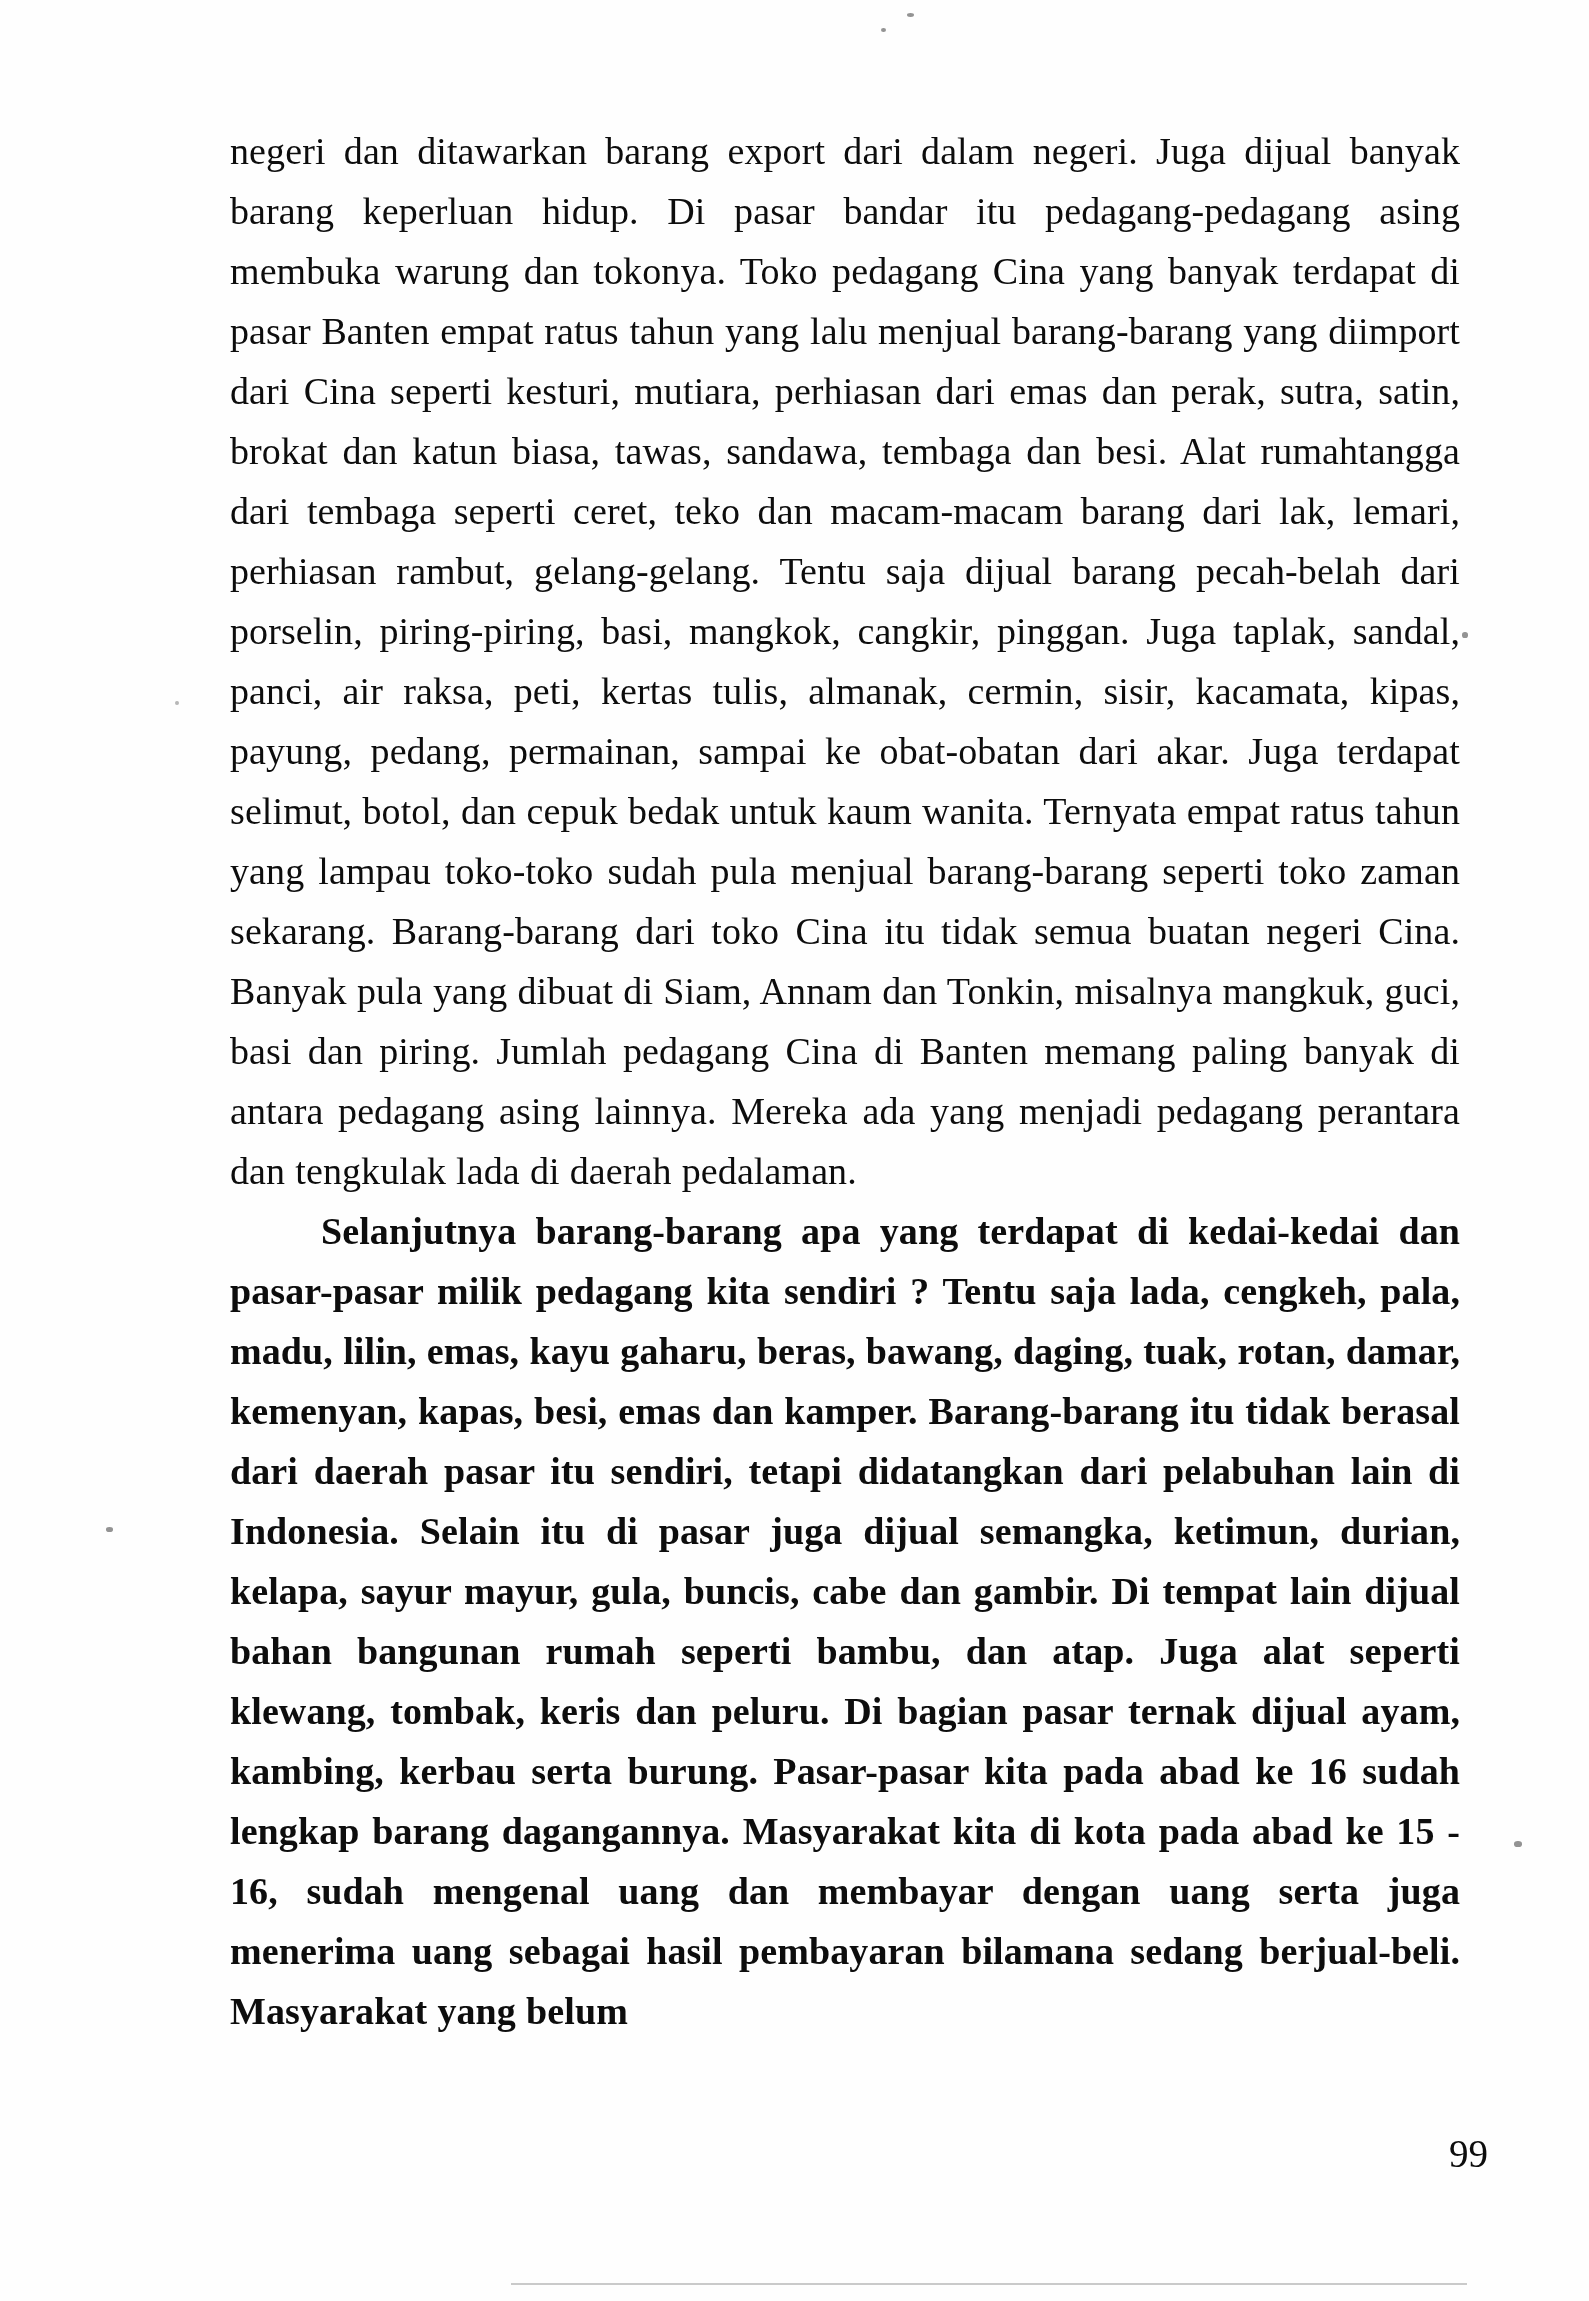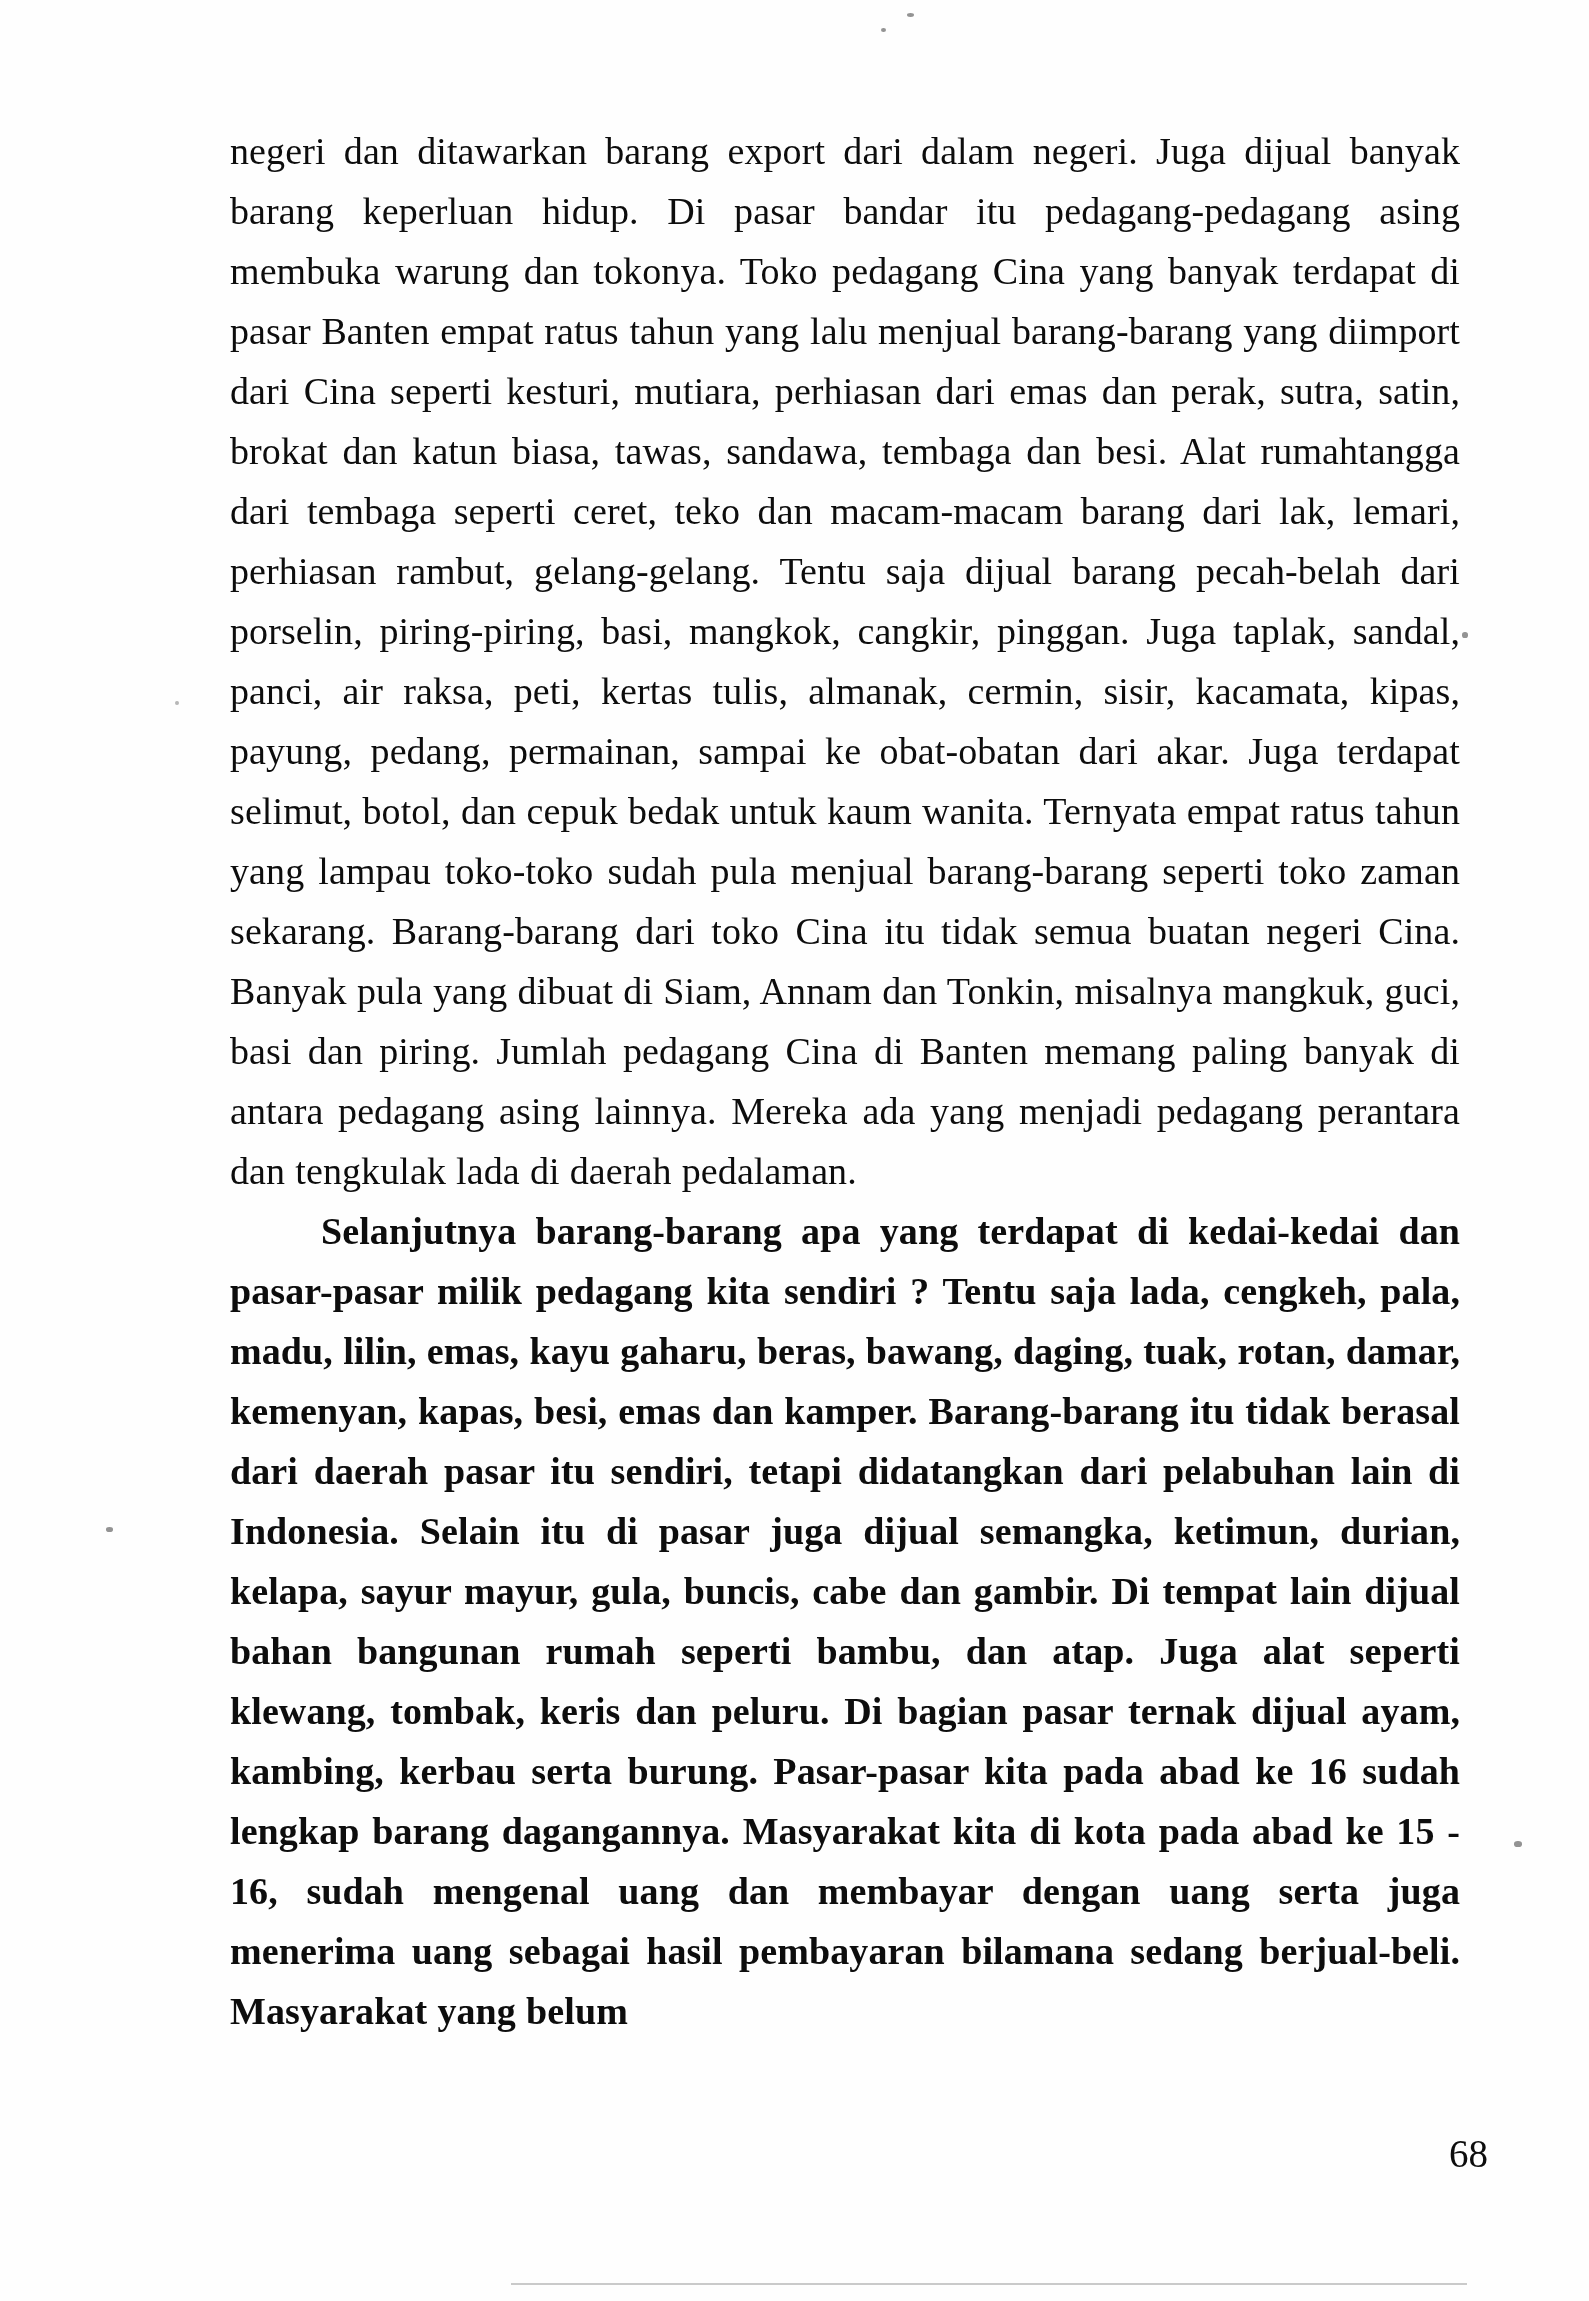--- a/index.html
+++ b/index.html
@@ -105,17 +105,17 @@
   <span class="mark m3"></span>
   <span class="mark m4"></span>
   <span class="mark m5"></span>
   <span class="mark m6"></span>
 
   <div class="text-block">
     <p class="para">negeri dan ditawarkan barang export dari dalam negeri. Juga dijual banyak barang keperluan hidup. Di pasar bandar itu pedagang-pedagang asing membuka warung dan tokonya. Toko pedagang Cina yang banyak terdapat di pasar Banten empat ratus tahun yang lalu menjual barang-barang yang diimport dari Cina seperti kesturi, mutiara, perhiasan dari emas dan perak, sutra, satin, brokat dan katun biasa, tawas, sandawa, tembaga dan besi. Alat rumahtangga dari tembaga seperti ceret, teko dan macam-macam barang dari lak, lemari, perhiasan rambut, gelang-gelang. Tentu saja dijual barang pecah-belah dari porselin, piring-piring, basi, mangkok, cangkir, pinggan. Juga taplak, sandal, panci, air raksa, peti, kertas tulis, almanak, cermin, sisir, kacamata, kipas, payung, pedang, permainan, sampai ke obat-obatan dari akar. Juga terdapat selimut, botol, dan cepuk bedak untuk kaum wanita. Ternyata empat ratus tahun yang lampau toko-toko sudah pula menjual barang-barang seperti toko zaman sekarang. Barang-barang dari toko Cina itu tidak semua buatan negeri Cina. Banyak pula yang dibuat di Siam, Annam dan Tonkin, misalnya mangkuk, guci, basi dan piring. Jumlah pedagang Cina di Banten memang paling banyak di antara pedagang asing lainnya. Mereka ada yang menjadi pedagang perantara dan tengkulak lada di daerah pedalaman.</p>
     <p class="para indent">Selanjutnya barang-barang apa yang terdapat di kedai-kedai dan pasar-pasar milik pedagang kita sendiri ? Tentu saja lada, cengkeh, pala, madu, lilin, emas, kayu gaharu, beras, bawang, daging, tuak, rotan, damar, kemenyan, kapas, besi, emas dan kamper. Barang-barang itu tidak berasal dari daerah pasar itu sendiri, tetapi didatangkan dari pelabuhan lain di Indonesia. Selain itu di pasar juga dijual semangka, ketimun, durian, kelapa, sayur mayur, gula, buncis, cabe dan gambir. Di tempat lain dijual bahan bangunan rumah seperti bambu, dan atap. Juga alat seperti klewang, tombak, keris dan peluru. Di bagian pasar ternak dijual ayam, kambing, kerbau serta burung. Pasar-pasar kita pada abad ke 16 sudah lengkap barang dagangannya. Masyarakat kita di kota pada abad ke 15 - 16, sudah mengenal uang dan membayar dengan uang serta juga menerima uang sebagai hasil pembayaran bilamana sedang berjual-beli. Masyarakat yang belum</p>
   </div>
 
-  <div class="folio">68</div>
+  <div class="folio">99</div>
 
   <div class="seam"></div>
 </div>
 
 
 </body></html>

